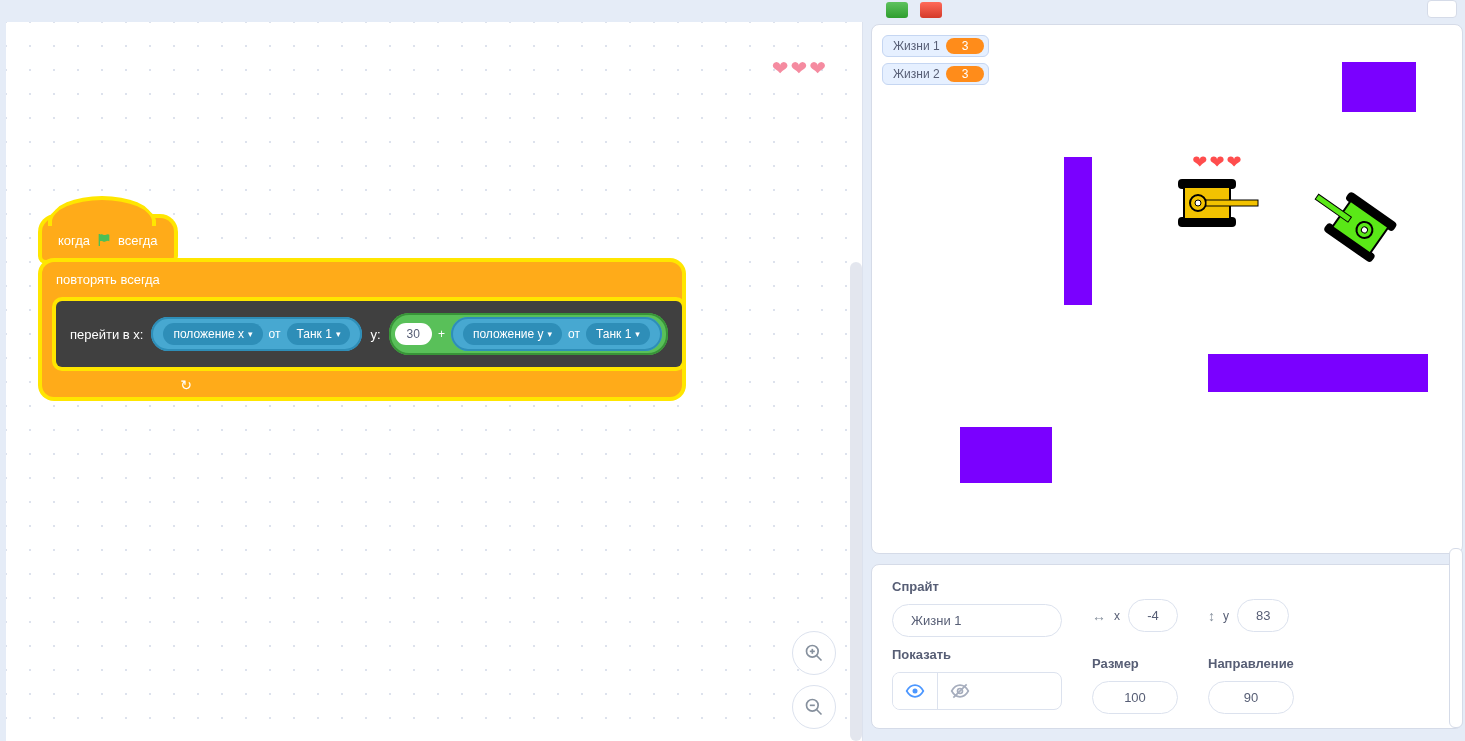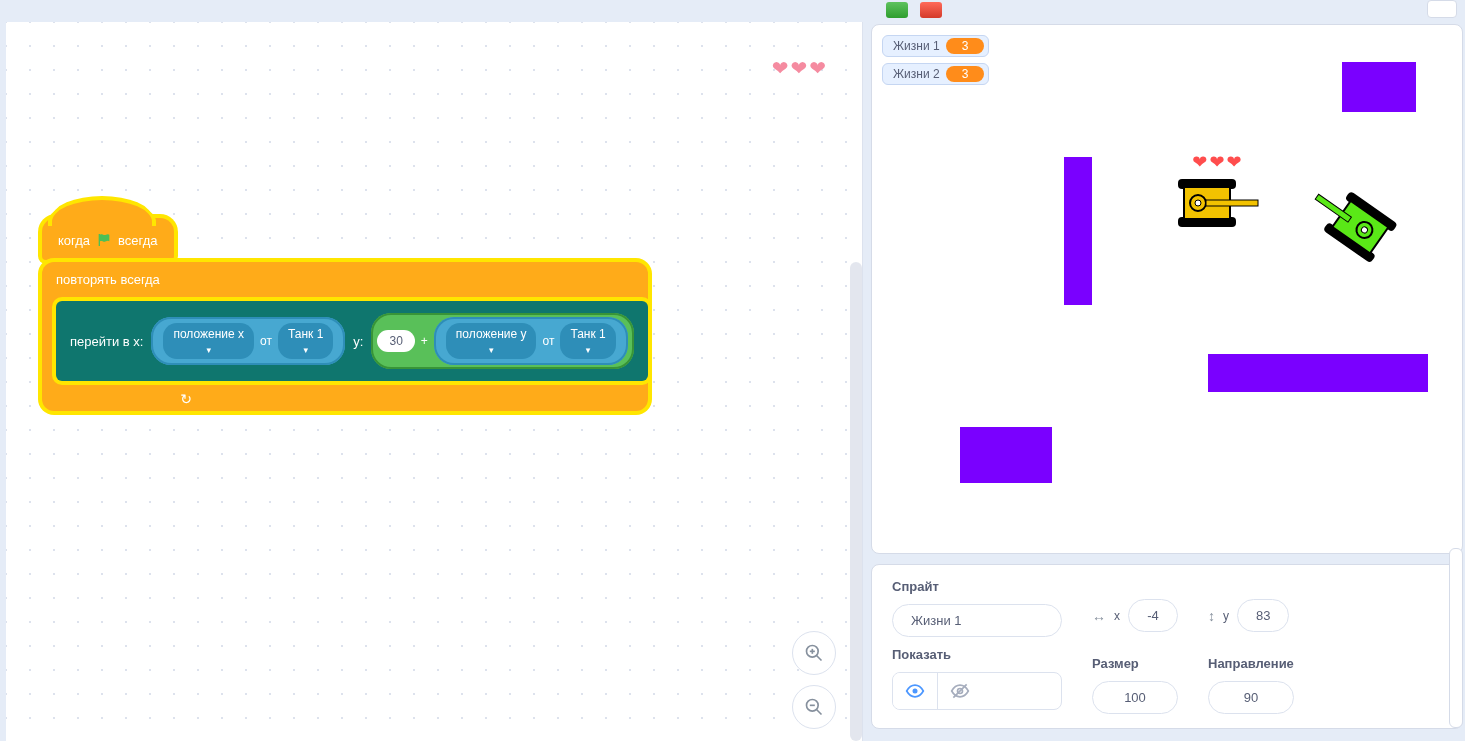--- a/index.html
+++ b/index.html
@@ -25,26 +25,26 @@
   .hat-block { position: relative; background: #ffab19; color: #fff; padding: 14px 16px 12px 16px; border-radius: 14px 14px 4px 4px; width: 132px; font-size: 13px; box-shadow: 0 0 0 4px #ffe600; display: flex; align-items: center; gap: 6px; }
   .hat-top { position: absolute; top: -18px; left: 10px; width: 100px; height: 26px; background: #ffab19; border-radius: 60% 60% 0 0 / 100% 100% 0 0; box-shadow: 0 -4px 0 0 #ffe600, -4px 0 0 0 #ffe600, 4px 0 0 0 #ffe600; }
   .flag-mini { width: 16px; height: 16px; display: inline-block; }
 
   .c-block { position: relative; background: #ffab19; color: #fff; border-radius: 12px; box-shadow: 0 0 0 4px #ffe600; margin-top: 2px; }
   .c-top { padding: 10px 14px; font-size: 13px; width: 160px; }
   .c-mouth { margin-left: 14px; background: transparent; padding: 4px 0; }
   .c-bottom { height: 26px; width: 160px; position: relative; }
   .c-arrow { position: absolute; right: 10px; bottom: 4px; color: #fff; font-size: 14px; }
 
-  .stack-block { background: #0f766e; color: #fff; border-radius: 6px; padding: 12px 14px; font-size: 13px; display: flex; align-items: center; gap: 8px; white-space: nowrap; box-shadow: 0 0 0 4px #ffe600; }
+  .stack-block { background: #404040; color: #fff; border-radius: 6px; padding: 12px 14px; font-size: 13px; display: flex; align-items: center; gap: 8px; white-space: nowrap; box-shadow: 0 0 0 4px #ffe600; }
 
   .reporter { background: #2876d6; color: #fff; border-radius: 20px; padding: 6px 12px; font-size: 12px; display: inline-flex; align-items: center; gap: 6px; }
   .reporter.sense { background: #47a8d1; box-shadow: inset 0 0 0 2px #2e8eb8; }
   .reporter.op { background: #59c059; box-shadow: inset 0 0 0 2px #389438; padding: 4px 6px; gap: 6px; }
-  .dd { background: #2e8eb8; border-radius: 14px; padding: 4px 10px; display: inline-flex; align-items: center; gap: 4px; font-size: 12px; flex-direction: column; }
+  .dd { background: #2e8eb8; border-radius: 14px; padding: 4px 10px; display: inline-flex; align-items: center; gap: 4px; font-size: 12px; }
   .tri { font-size: 9px; }
   .num-input { background: #fff; color: #575e75; border-radius: 20px; padding: 4px 12px; font-size: 12px; min-width: 20px; text-align: center; }
 
   
   .zoom { position: absolute; right: 26px; bottom: 12px; display: flex; flex-direction: column; gap: 10px; }
   .zoom-btn { width: 44px; height: 44px; border-radius: 50%; background: #fff; border: 1px solid #dce2ee; display: flex; align-items: center; justify-content: center; color: #86909d; font-size: 18px; cursor: pointer; }
 
   
   .right-col { flex: 1; display: flex; flex-direction: column; gap: 10px; padding: 0 2px 11px 8px; }
 

